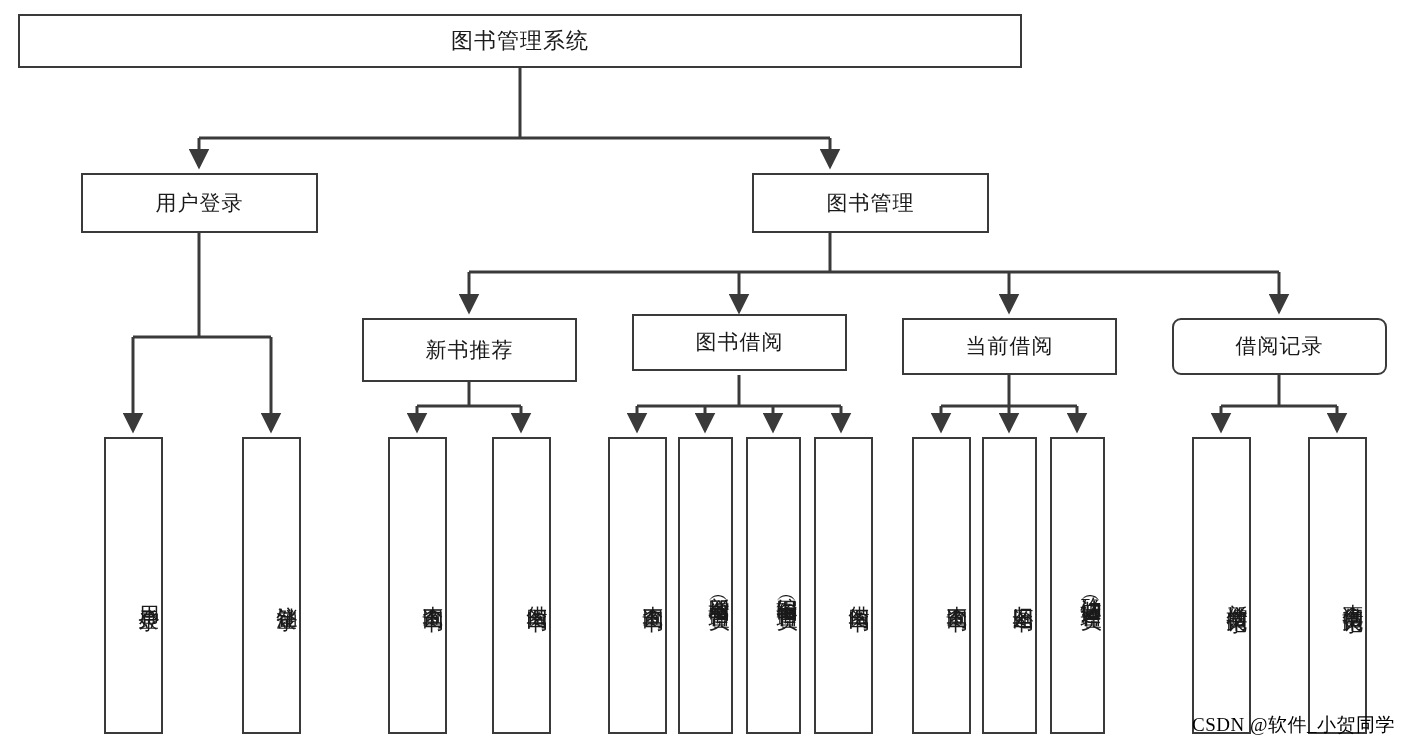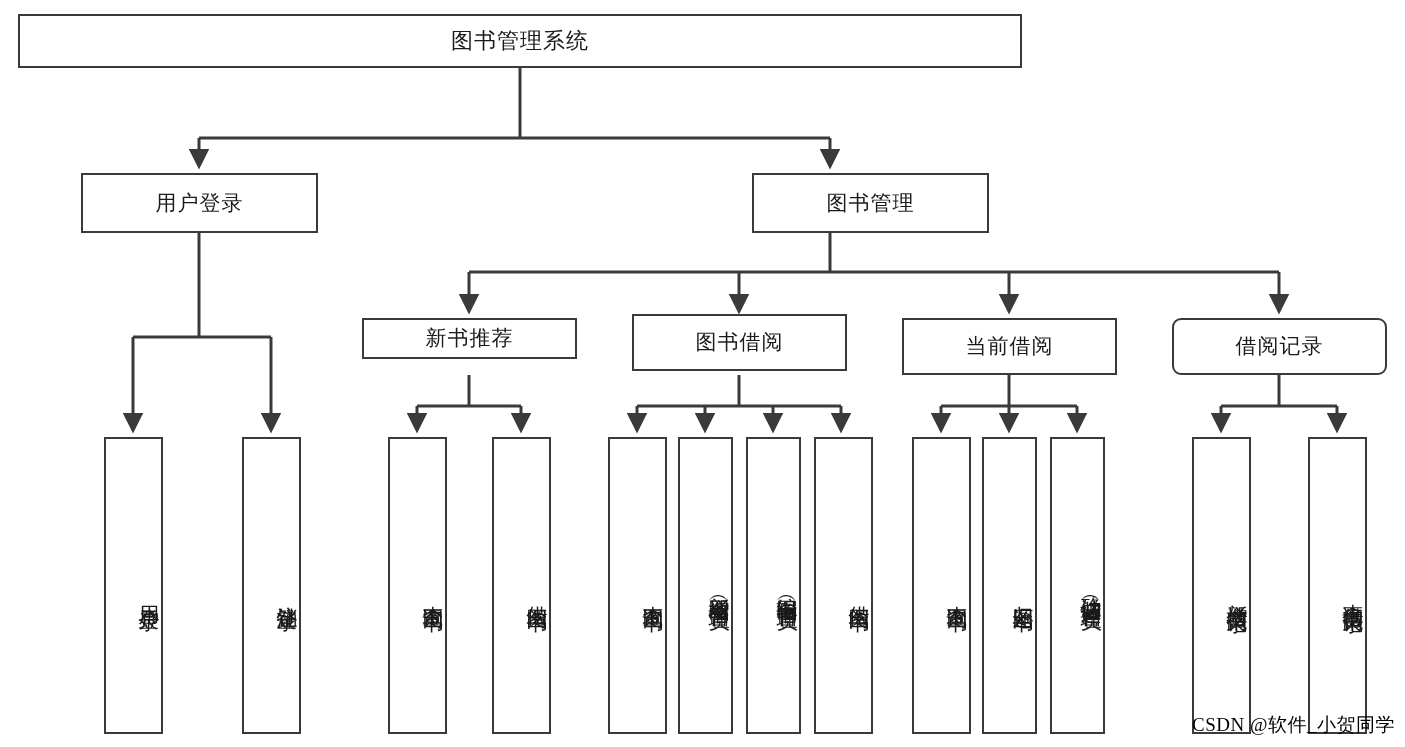--- a/index.html
+++ b/index.html
@@ -123,21 +123,21 @@
       <path d="M 1337 406 L 1337 430" marker-end="url(#arrow)"></path>
     </g>
   </svg>
 
   <div class="node root" style="left:18px; top:14px; width:1004px; height:54px;">图书管理系统</div>
 
   <div class="node horiz" style="left:81px; top:173px; width:237px; height:60px;">用户登录</div>
 
   <div class="node horiz" style="left:712px; top:173px; width:237px; height:60px;margin-left:40px;">图书管理</div>
 
-  <div class="node horiz" style="left:362px; top:318px; width:215px; height:41px;">新书推荐</div>
+  <div class="node horiz" style="left:362px; top:318px; width:215px; height:64px;">新书推荐</div>
 
   <div class="node horiz" style="left:632px; top:314px; width:215px; height:57px;">图书借阅</div>
 
   <div class="node horiz" style="left:902px; top:318px; width:215px; height:57px;">当前借阅</div>
 
   <div class="node horiz" style="left:1172px; top:318px; width:215px; height:57px;border-radius:9px;">借阅记录</div>
 
   <div class="node vert" style="left:104px; top:437px; width:59px; height:297px;">用户登录</div>
 
   <div class="node vert" style="left:242px; top:437px; width:59px; height:297px;">注销登录</div>

